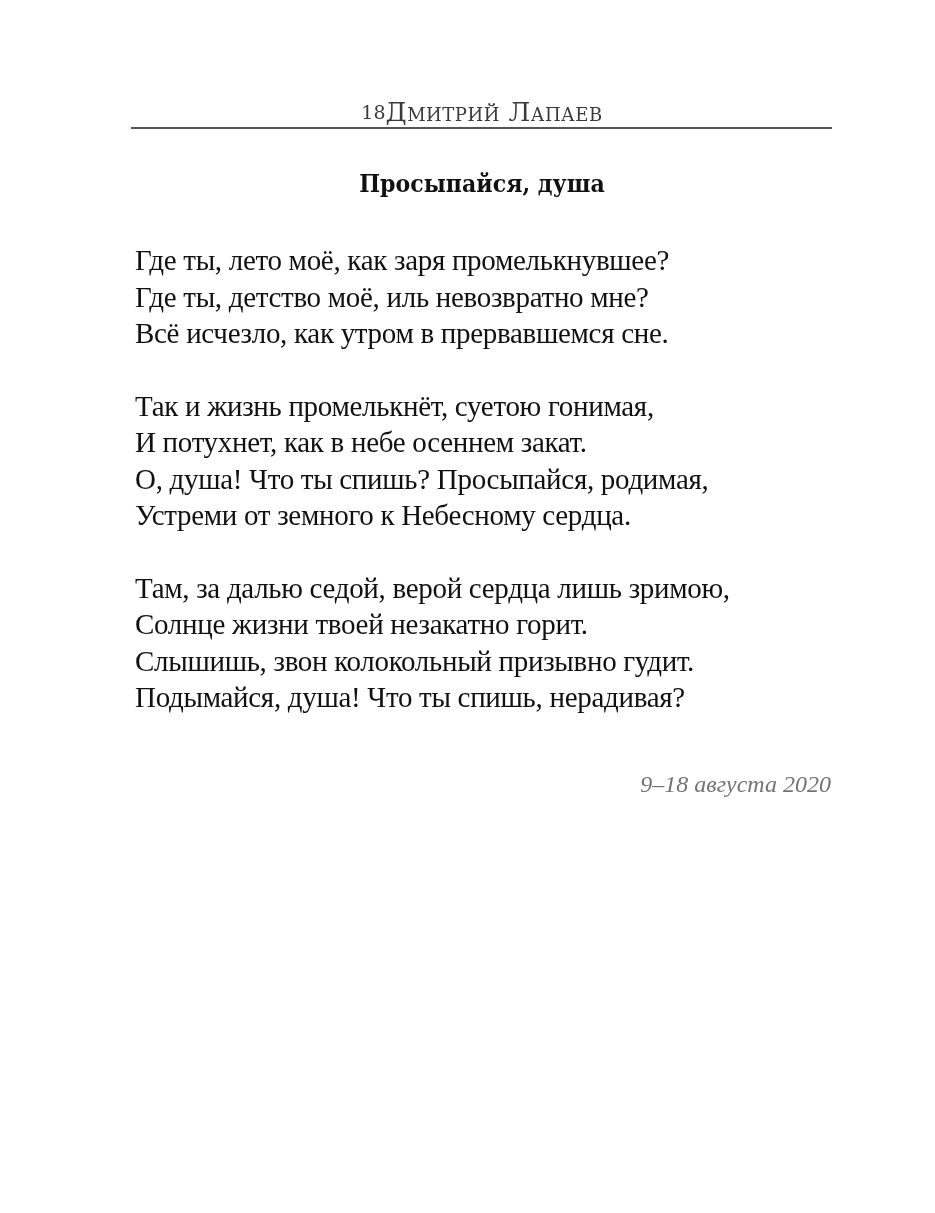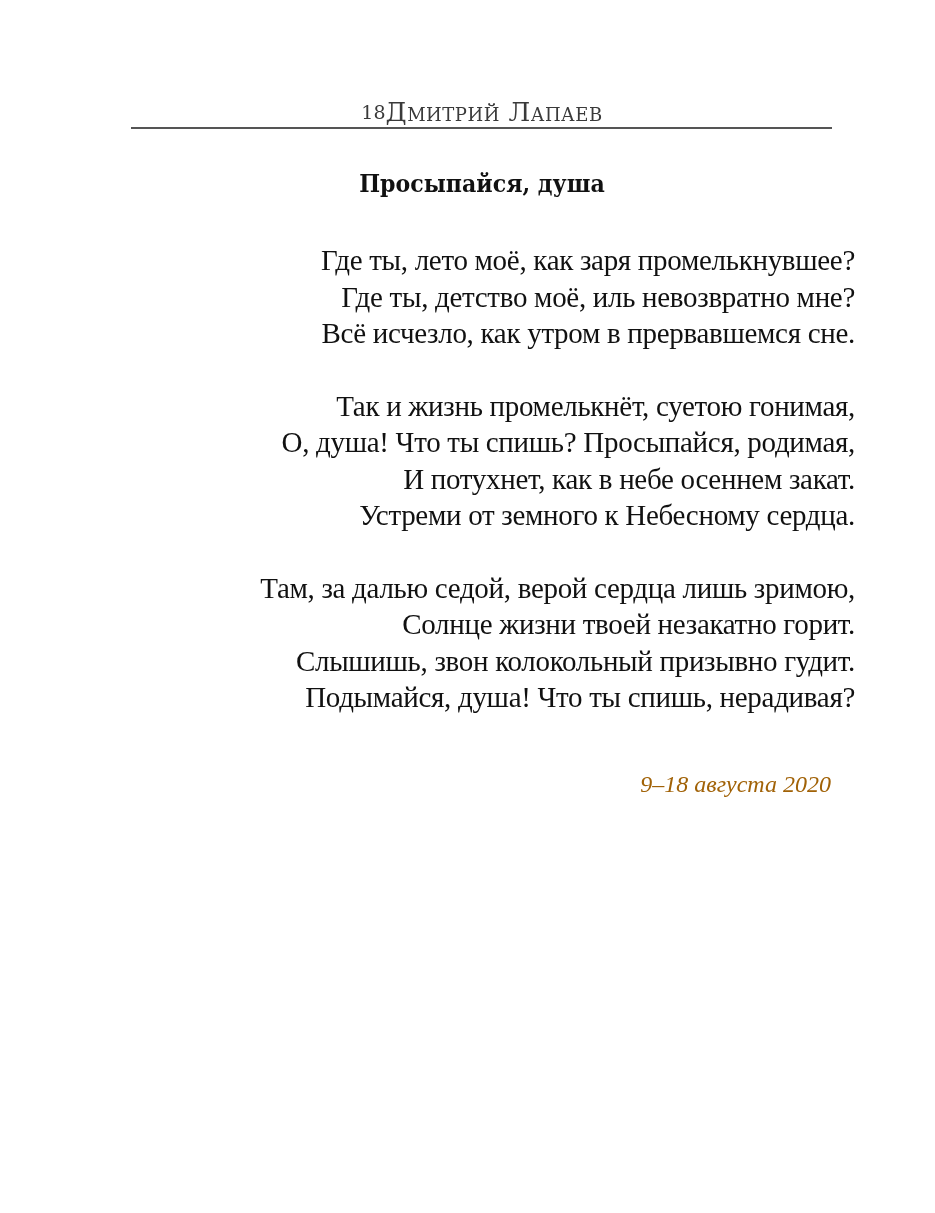--- a/index.html
+++ b/index.html
@@ -67,33 +67,32 @@
       color: #111111;
     }
     .stanza {
       margin: 0 0 36px 0;
     }
     .line {
       display: block;
       line-height: 36.5px;
       white-space: nowrap;
       letter-spacing: -0.3px;
-      text-align: right;
     }
     .poem-date {
       position: absolute;
       left: 133px;
       top: 768px;
       width: 698px;
       text-align: right;
       font-family: "Liberation Serif", serif;
       font-style: italic;
       font-size: 24px;
       line-height: 32px;
-      color: #a16207;
+      color: #737373;
     }
   </style>
 </head>
 <body>
 
 <div class="page-header">
   <span class="page-number">18</span>
   <span class="running-head">Дмитрий Лапаев</span>
 </div>
 <div class="header-rule"></div>
@@ -101,22 +100,22 @@
 <div class="poem-title">Просыпайся, душа</div>
 
 <div class="poem">
   <div class="stanza">
     <span class="line">Где ты, лето моё, как заря промелькнувшее?</span>
     <span class="line">Где ты, детство моё, иль невозвратно мне?</span>
     <span class="line">Всё исчезло, как утром в прервавшемся сне.</span>
   </div>
   <div class="stanza">
     <span class="line">Так и жизнь промелькнёт, суетою гонимая,</span>
+    <span class="line">И потухнет, как в небе осеннем закат.</span>
     <span class="line">О, душа! Что ты спишь? Просыпайся, родимая,</span>
-    <span class="line">И потухнет, как в небе осеннем закат.</span>
     <span class="line">Устреми от земного к Небесному сердца.</span>
   </div>
   <div class="stanza">
     <span class="line">Там, за далью седой, верой сердца лишь зримою,</span>
     <span class="line">Солнце жизни твоей незакатно горит.</span>
     <span class="line">Слышишь, звон колокольный призывно гудит.</span>
     <span class="line">Подымайся, душа! Что ты спишь, нерадивая?</span>
   </div>
 </div>
 

